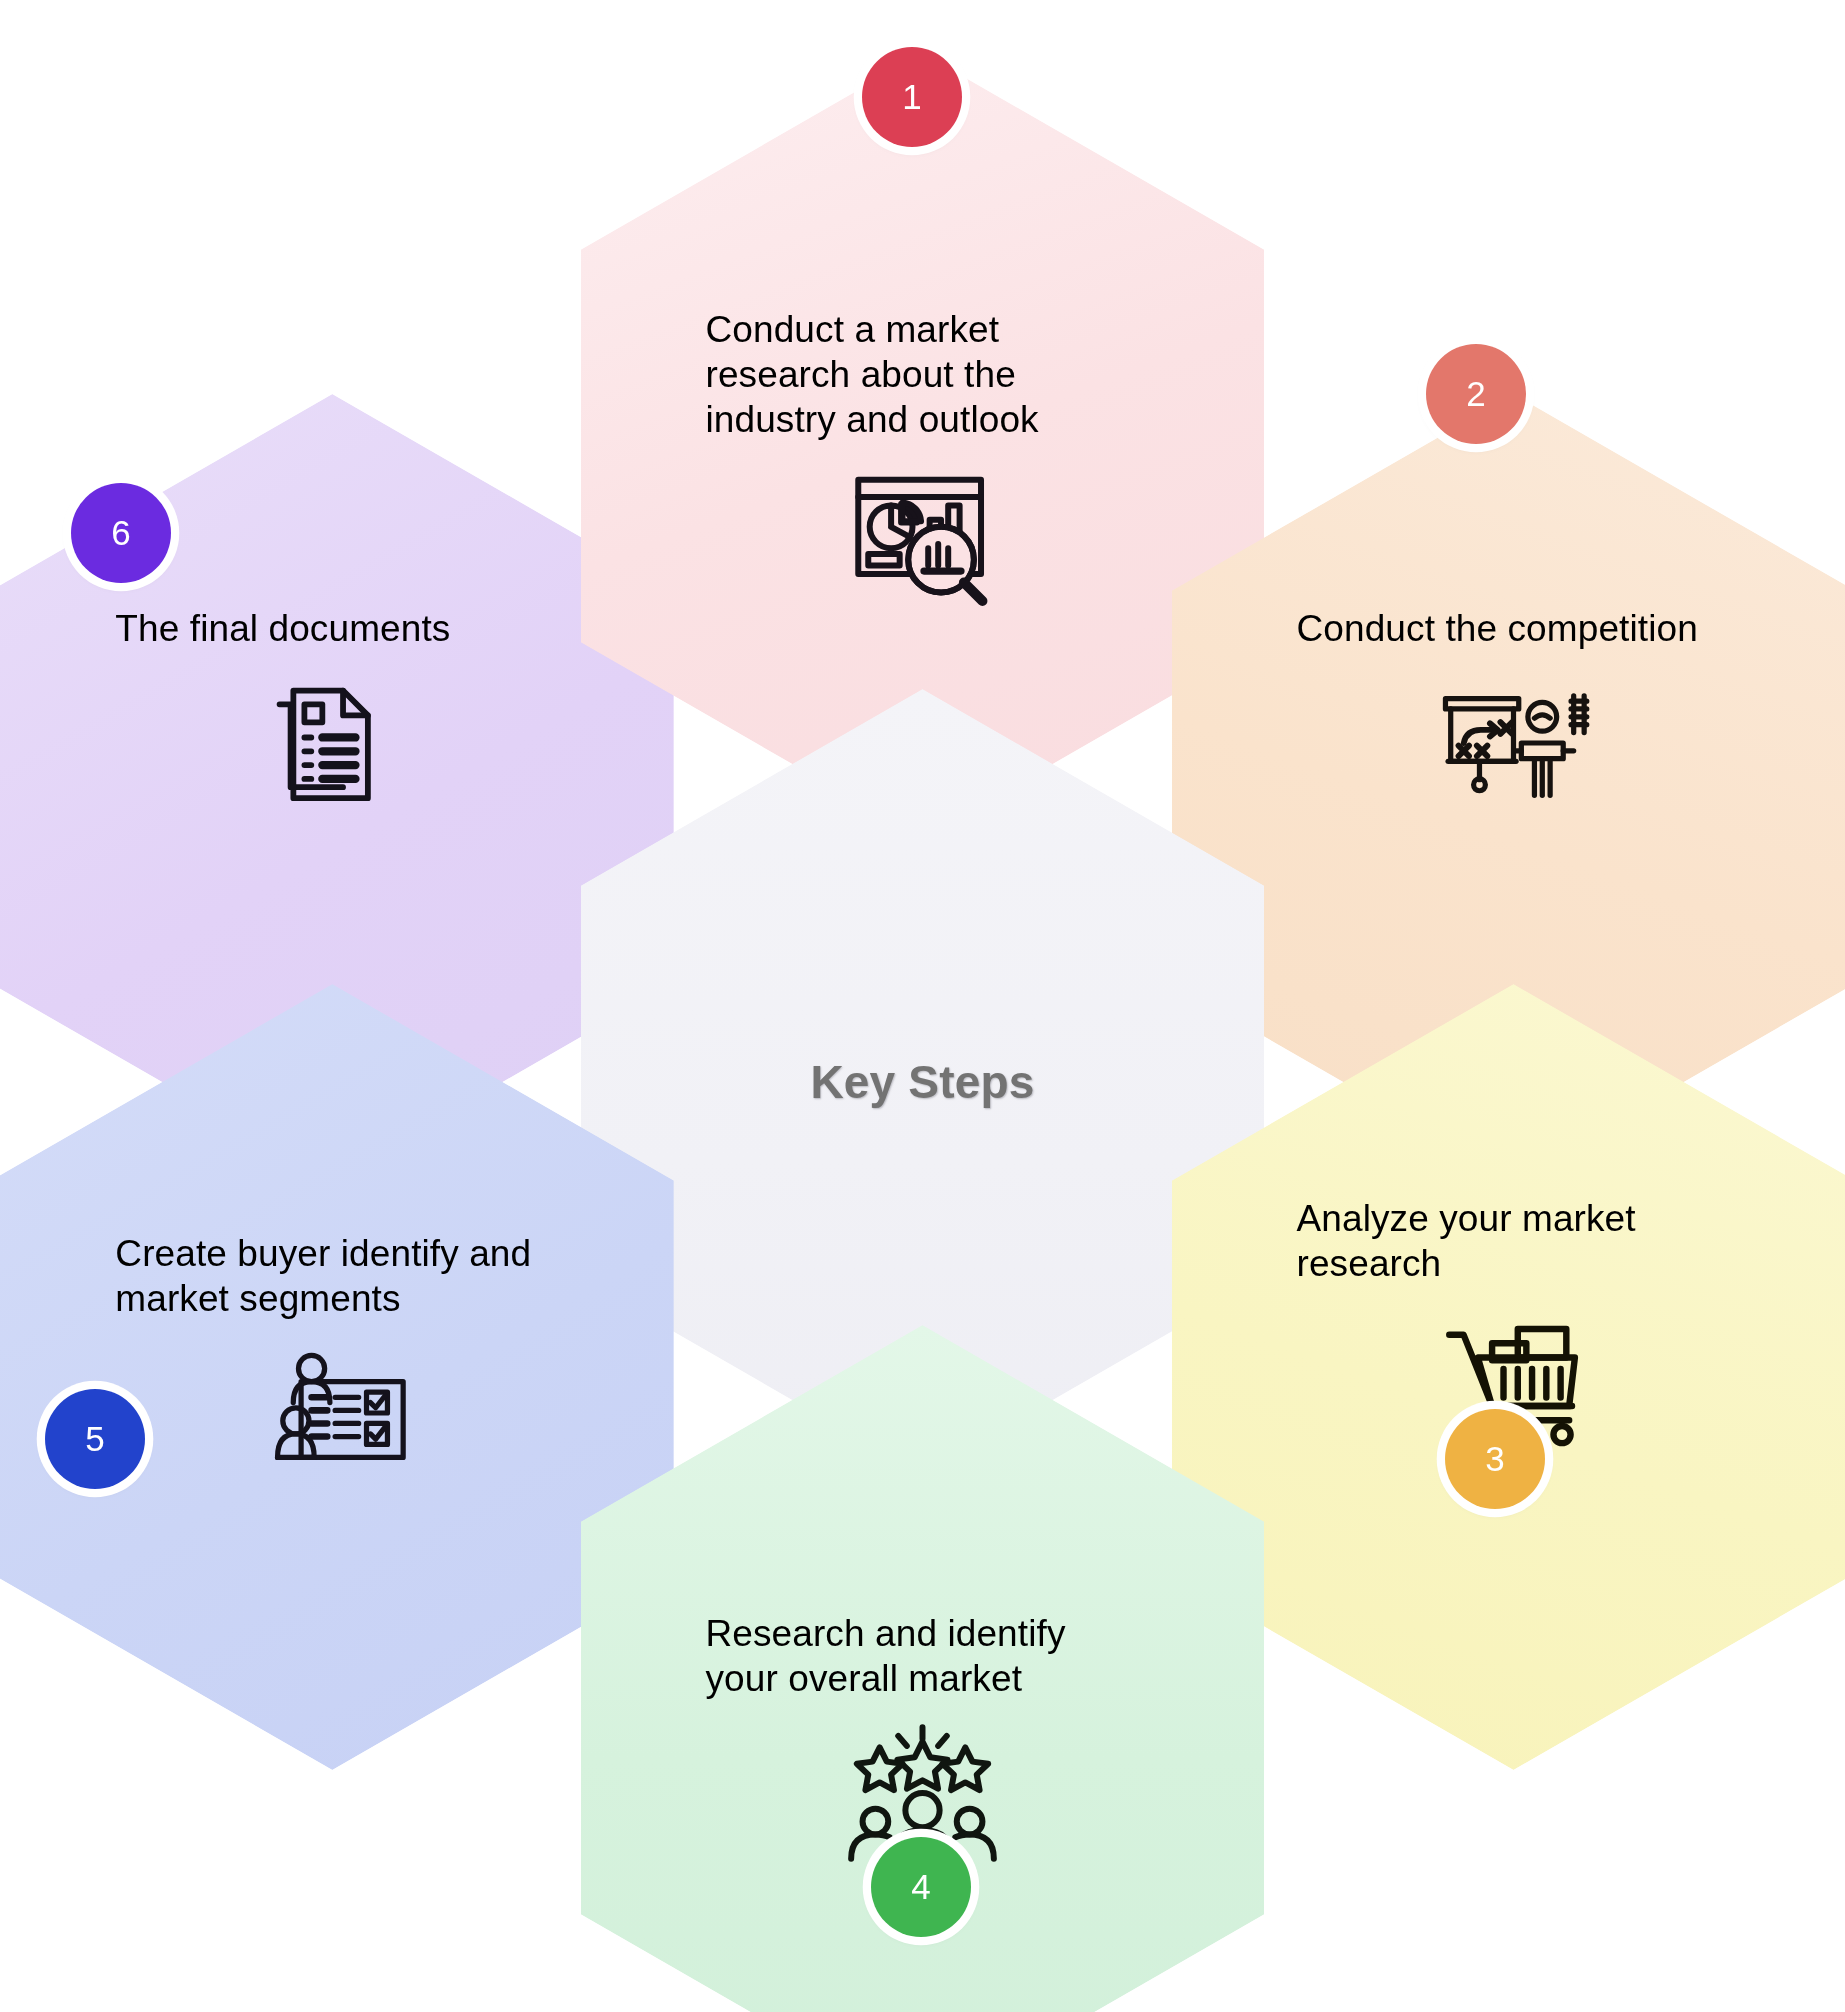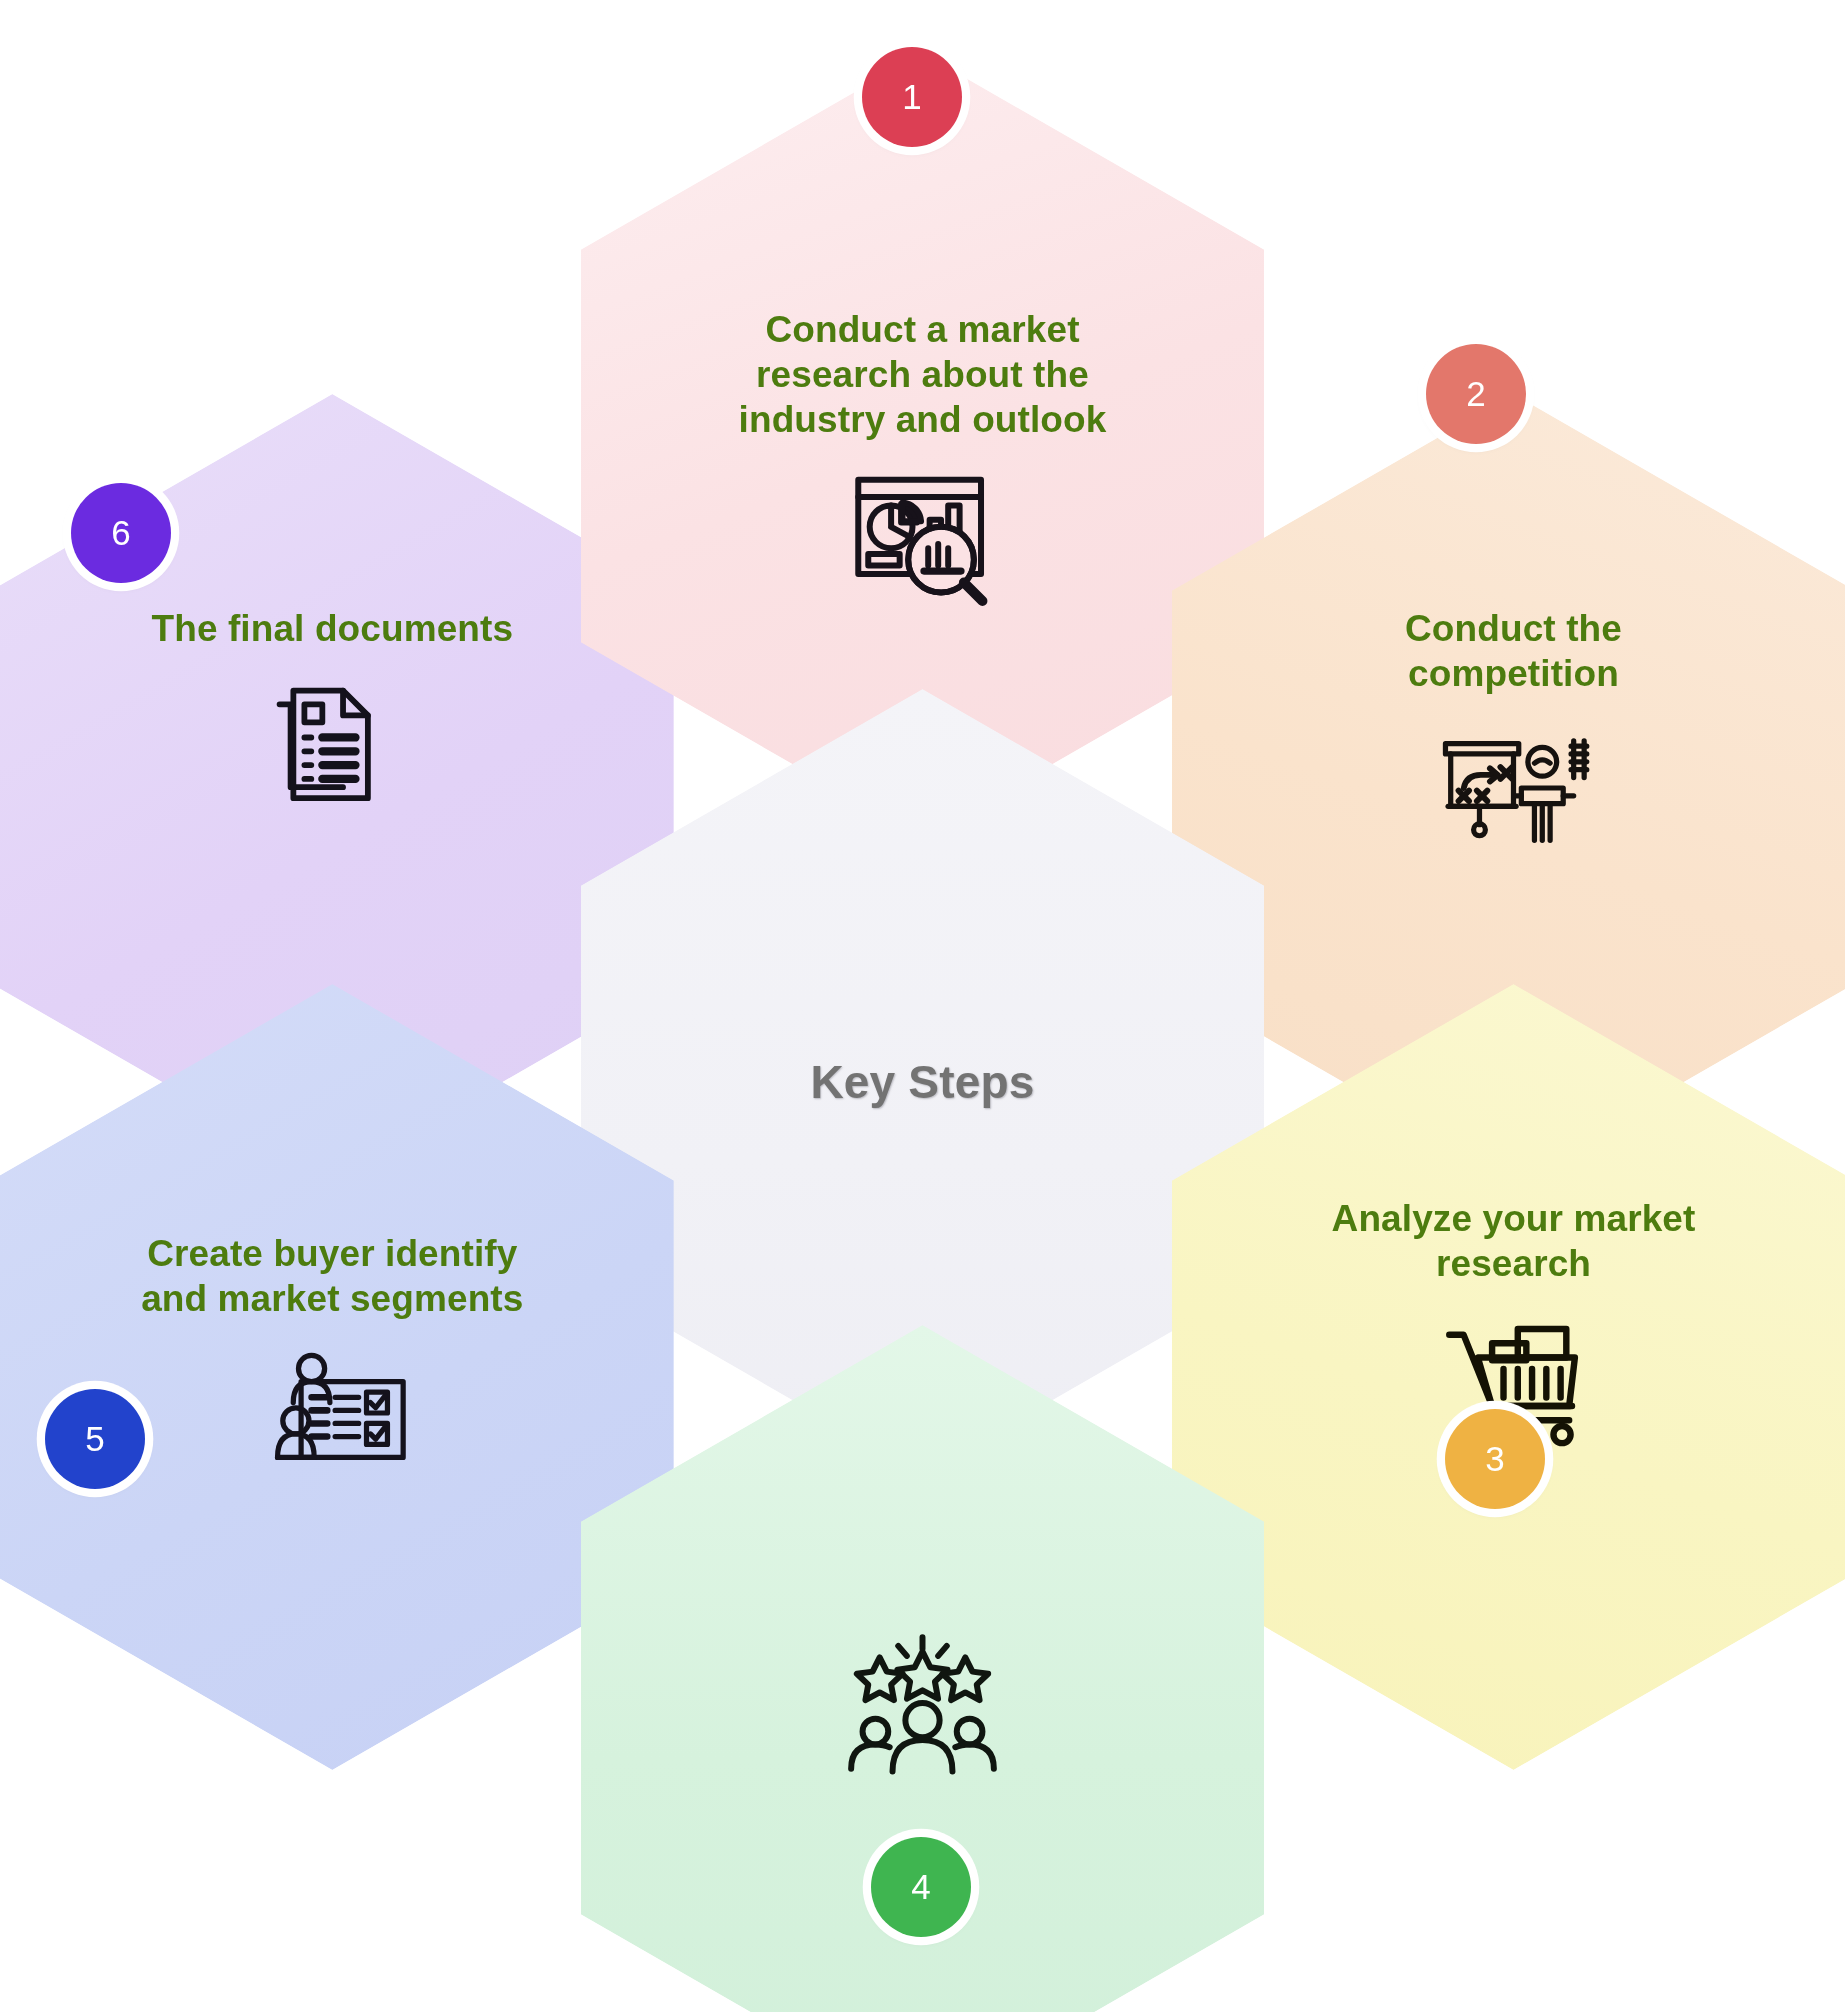--- a/index.html
+++ b/index.html
@@ -46,24 +46,23 @@
     display: flex;
     flex-direction: column;
     align-items: center;
     justify-content: flex-start;
     box-sizing: border-box;
   }
 
   .hex-label {
     font-size: 37px;
     line-height: 1.22;
-    color: #4d7c0f;
-    text-align: center;
+    color: #000000;
     width: 434px;
-    font-weight: 700;
+    font-weight: 400;
     letter-spacing: 0.1px;
   }
 
   .hex-icon {
     margin-top: 13px;
     width: 157px;
     height: 157px;
     display: flex;
     align-items: center;
     justify-content: center;
@@ -265,20 +264,21 @@
           <circle cx="52" cy="90" r="6"></circle>
           <circle cx="89" cy="90" r="6"></circle>
         </svg>
       </div>
     </div>
   </div>
 
   <div class="hex" id="hex4">
     <div class="hex-inner" style="background:linear-gradient(180deg,#e3f7e8 0%,#d6f2dd 55%,#d2f0da 100%);"></div>
     <div class="hex-content">
+      <div class="hex-label">Research and identify your overall market</div>
       <div class="hex-icon">
         <svg viewBox="0 0 110 100" width="159" height="144" fill="none" stroke="#101610" stroke-width="4.2" stroke-linejoin="round" stroke-linecap="round">
 
           <path d="M55 4 v8 M38 10 l6 7 M72 10 l-6 7"></path>
 
           <path d="M55 14 l5.5 11 12 1.6 -8.8 8.4 2.2 12 -10.9-5.9 -10.9 5.9 2.2-12 -8.8-8.4 12-1.6 Z"></path>
           <path d="M25 18 l5 10 11 1.5 -8 7.6 2 10.9 -10-5.4 -10 5.4 2-10.9 -8-7.6 11-1.5 Z"></path>
           <path d="M85 18 l5 10 11 1.5 -8 7.6 2 10.9 -10-5.4 -10 5.4 2-10.9 -8-7.6 11-1.5 Z"></path>
 
           <circle cx="55" cy="62" r="12"></circle>

